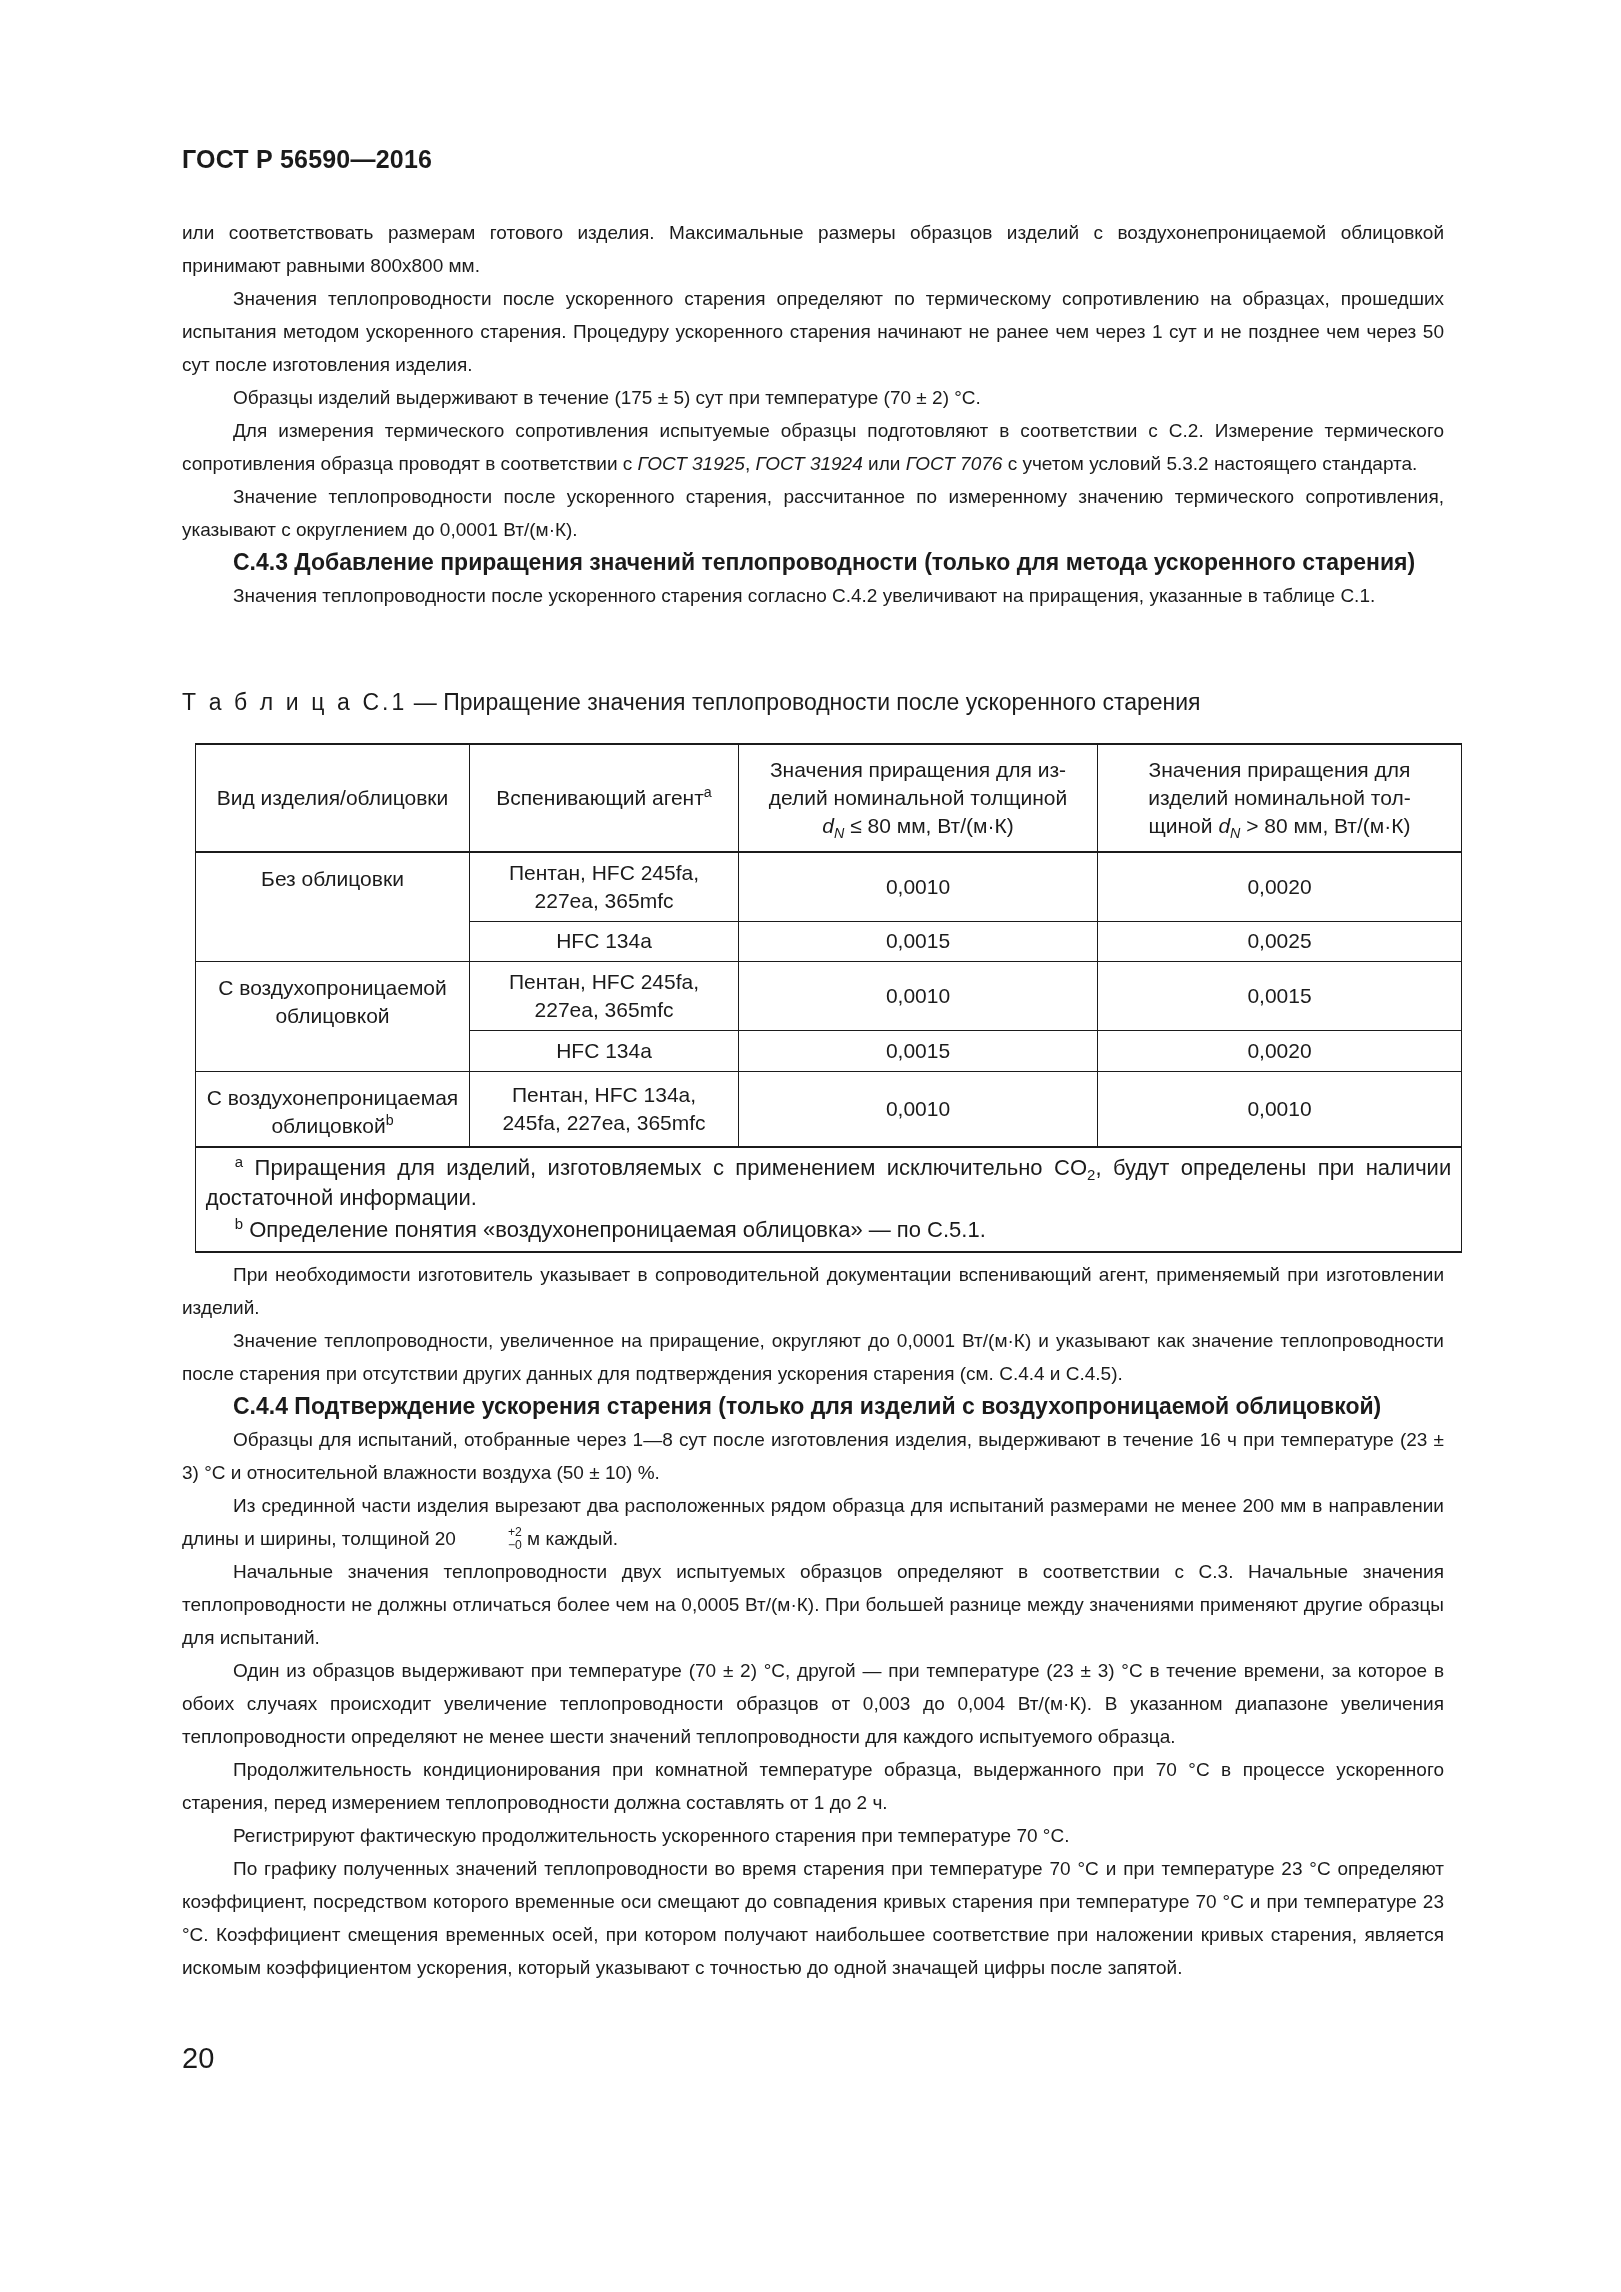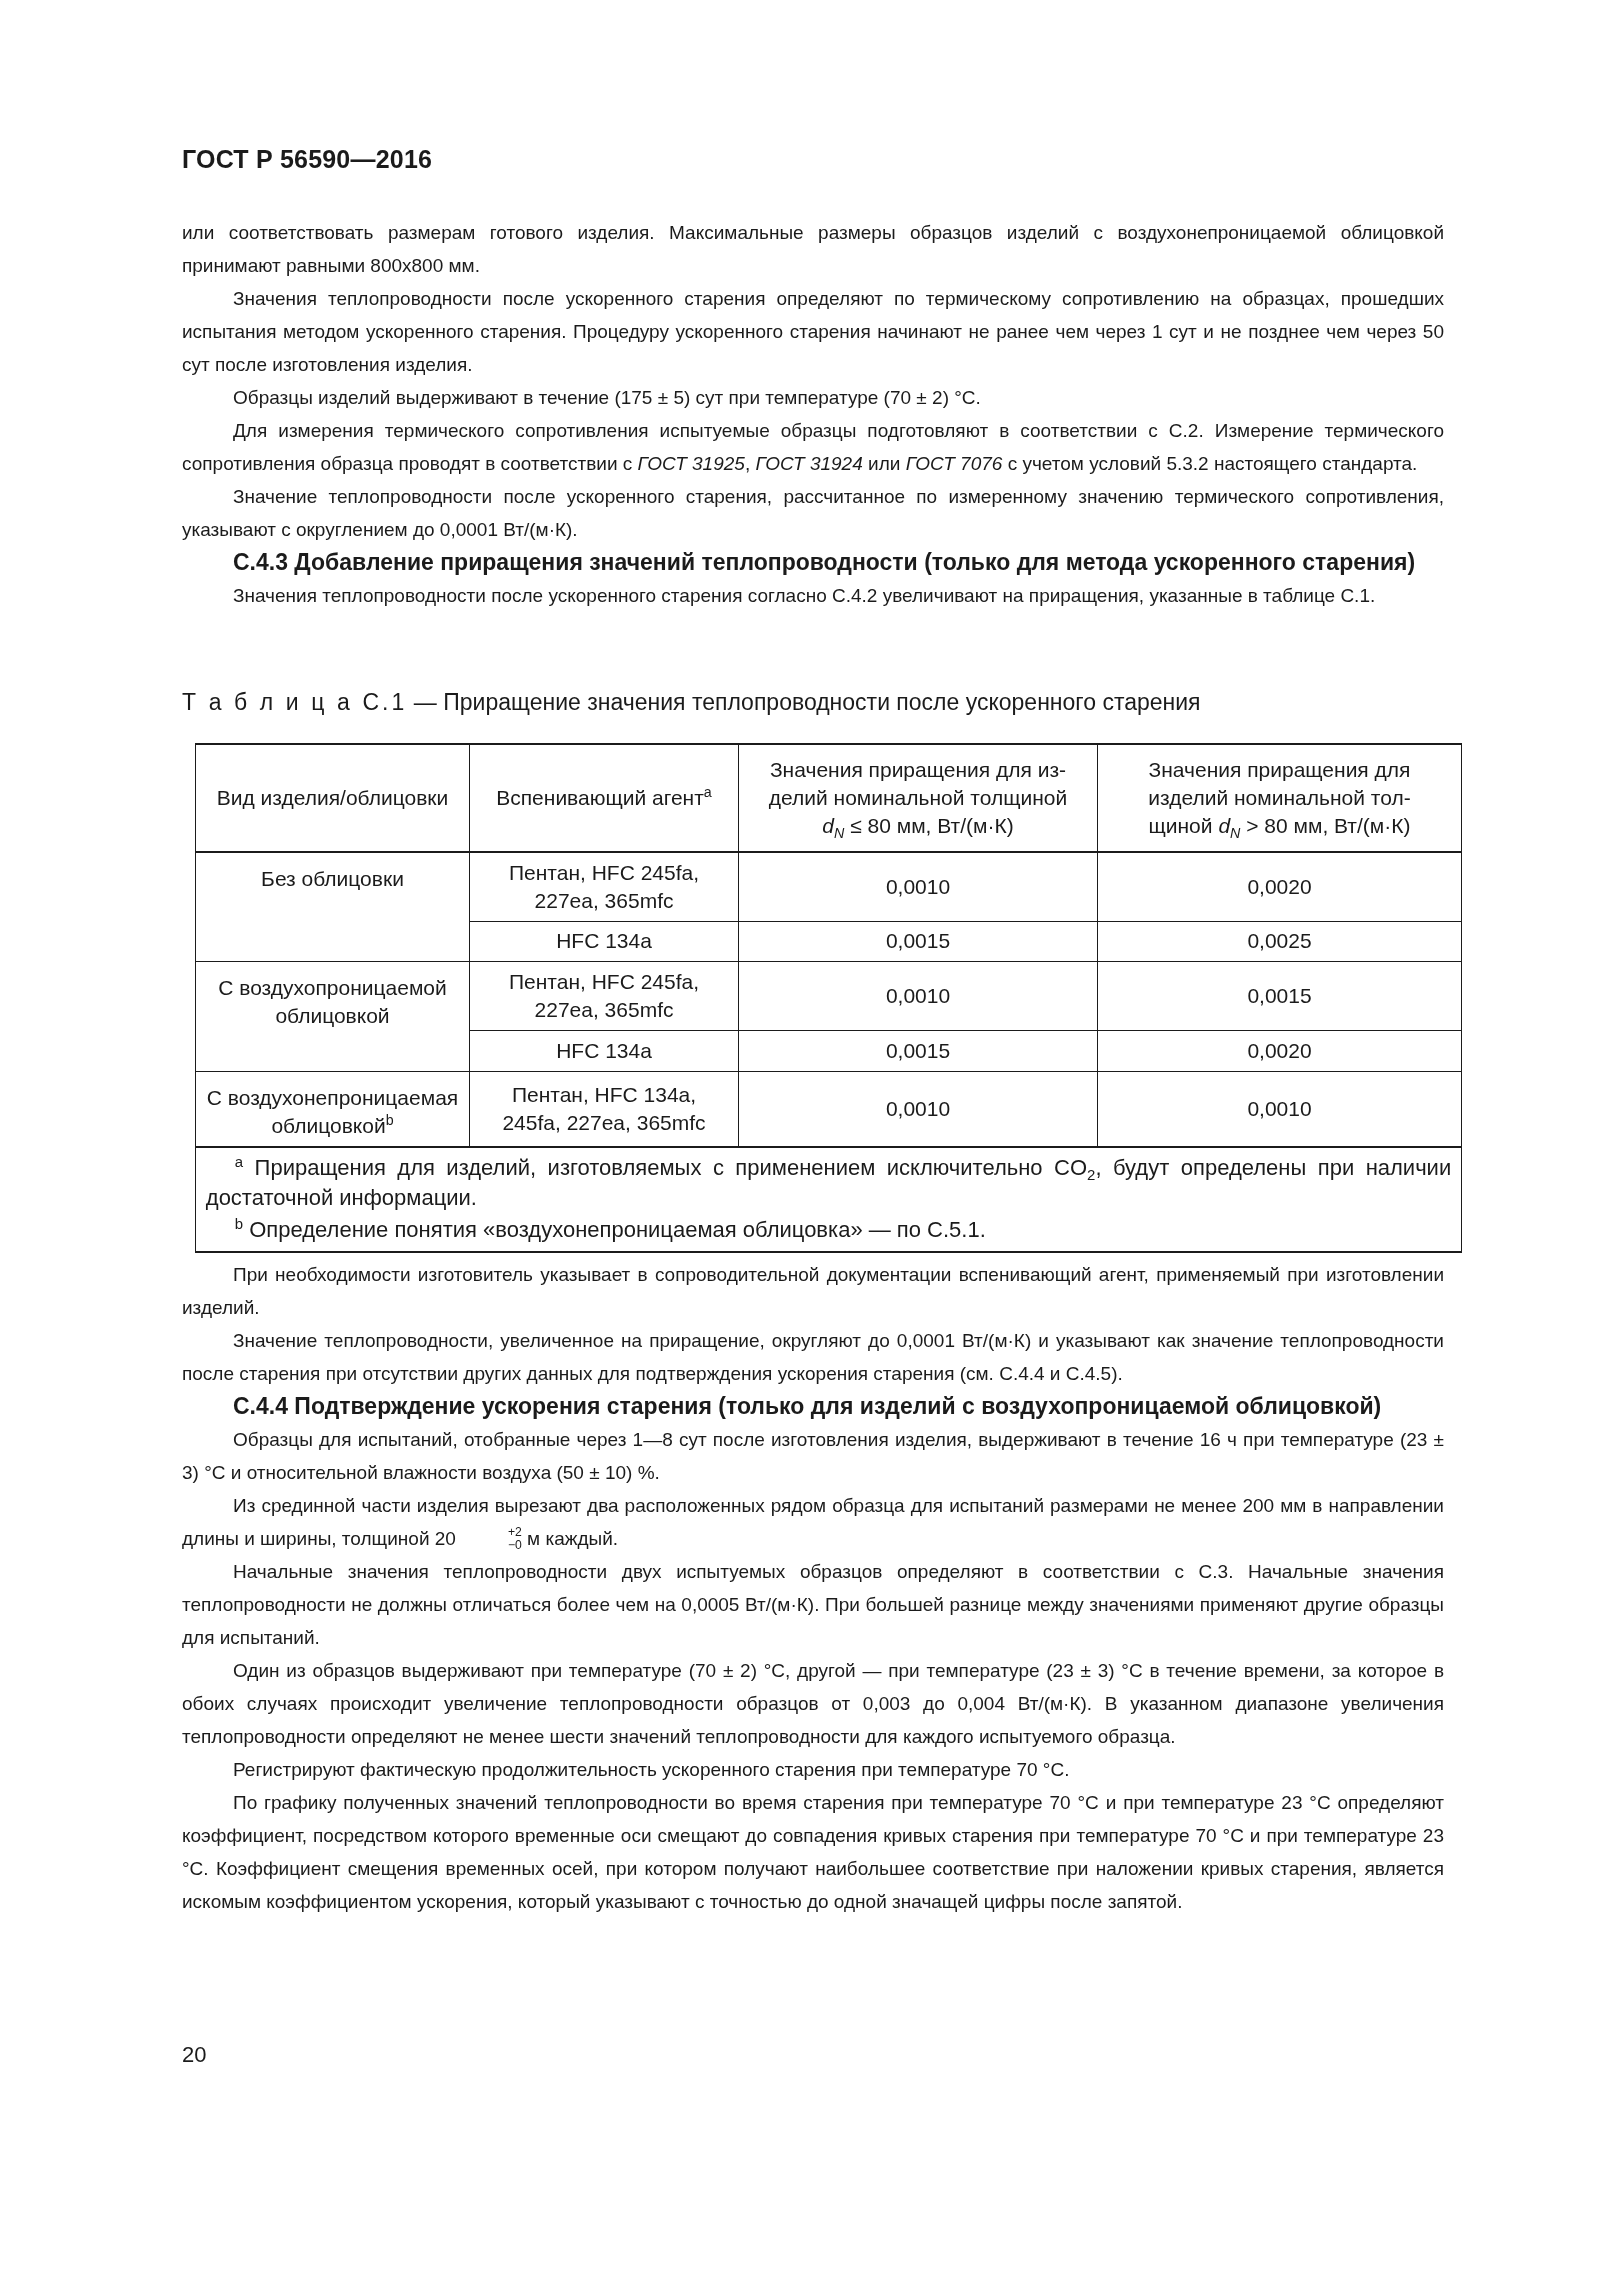--- a/index.html
+++ b/index.html
@@ -174,21 +174,21 @@
     left: 182px;
     top: 1258px;
     width: 1262px;
   }
 
   
   .page-number {
     position: absolute;
     left: 182px;
     top: 2042px;
-    font-size: 22px;
+    font-size: 29px;
   }
 </style>
 </head>
 <body>
 
 <div class="page">
 
   <div class="doc-header">ГОСТ Р 56590—2016</div>
 
   <div class="body-block">
@@ -319,20 +319,21 @@
     <p class="para indent">Образцы для испытаний, отобранные через 1—8 сут после изготовления изделия, выдерживают в течение 16 ч при температуре (23 ± 3) °С и относительной влажности воздуха (50 ± 10) %.</p>
 
     <p class="para indent">
       <span>Из срединной части изделия вырезают два расположенных рядом образца для испытаний размерами не менее 200 мм в направлении длины и ширины, толщиной 20</span><span class="tol"><span class="up">+2</span><span class="dn">−0</span></span><span> м каждый.</span>
     </p>
 
     <p class="para indent">Начальные значения теплопроводности двух испытуемых образцов определяют в соответствии с С.3. Начальные значения теплопроводности не должны отличаться более чем на 0,0005 Вт/(м·К). При большей разнице между значениями применяют другие образцы для испытаний.</p>
 
     <p class="para indent">Один из образцов выдерживают при температуре (70 ± 2) °С, другой — при температуре (23 ± 3) °С в течение времени, за которое в обоих случаях происходит увеличение теплопроводности образцов от 0,003 до 0,004 Вт/(м·К). В указанном диапазоне увеличения теплопроводности определяют не менее шести значений теплопроводности для каждого испытуемого образца.</p>
 
+    <p class="para indent">Продолжительность кондиционирования при комнатной температуре образца, выдержанного при 70 °С в процессе ускоренного старения, перед измерением теплопроводности должна составлять от 1 до 2 ч.</p>
 
     <p class="para indent">Регистрируют фактическую продолжительность ускоренного старения при температуре 70 °С.</p>
 
     <p class="para indent">По графику полученных значений теплопроводности во время старения при температуре 70 °С и при температуре 23 °С определяют коэффициент, посредством которого временные оси смещают до совпадения кривых старения при температуре 70 °С и при температуре 23 °С. Коэффициент смещения временных осей, при котором получают наибольшее соответствие при наложении кривых старения, является искомым коэффициентом ускорения, который указывают с точностью до одной значащей цифры после запятой.</p>
   </div>
 
   <div class="page-number">20</div>
 
 </div>
 

